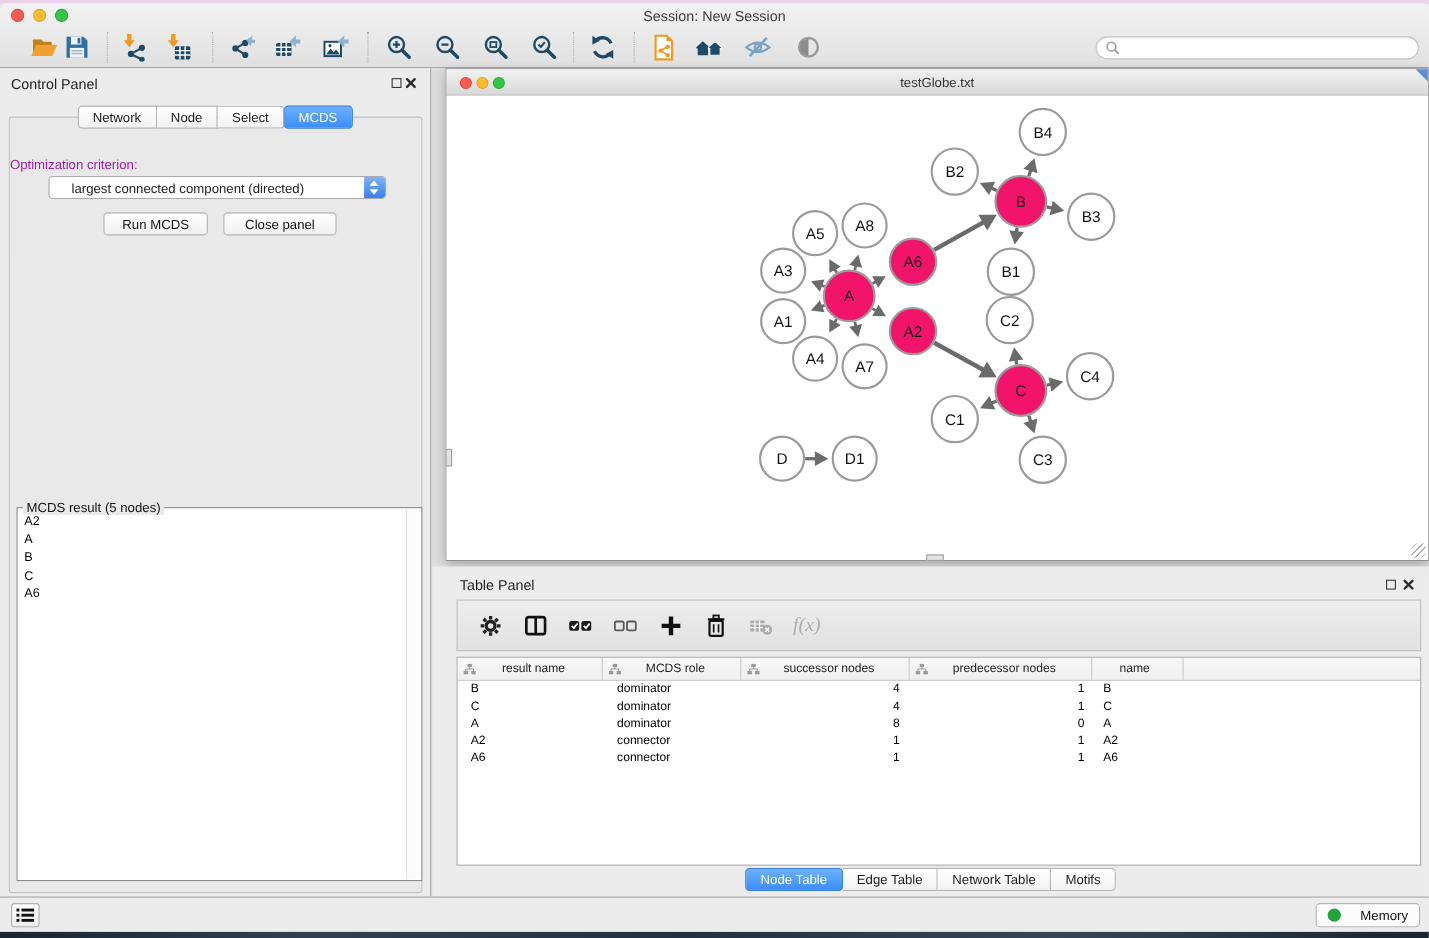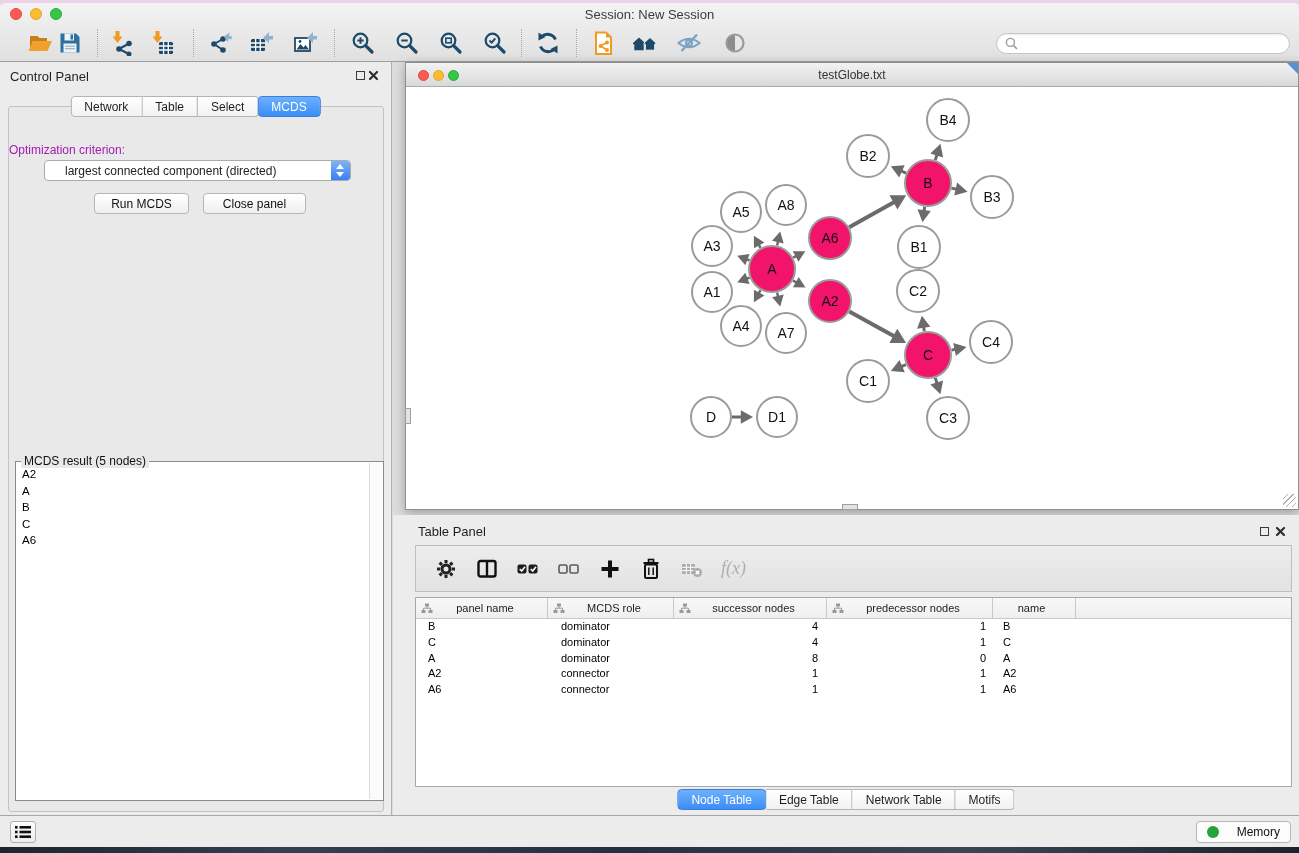--- a/index.html
+++ b/index.html
@@ -332,21 +332,21 @@
               <svg width="11" height="11" viewBox="0 0 11 11">
                 <g stroke="#2e2e2e" stroke-width="2.2" stroke-linecap="round">
                   <line x1="2" y1="2" x2="9" y2="9"></line>
                   <line x1="9" y1="2" x2="2" y2="9"></line>
                 </g>
               </svg>
             </span>
         </div>
         <div class="cp-tabs">
           <span class="seg">Network</span>
-          <span class="seg">Table</span>
+          <span class="seg">Node</span>
           <span class="seg last-plain">Select</span>
           <span class="seg sel">MCDS</span>
         </div>
         <div class="cp-box">
           <div class="opt-label">Optimization criterion:</div>
           <div class="dropdown">
             <span class="dd-text">largest connected component (directed)</span>
             <span class="stepper">
                 <i class="up"></i>
                 <i class="dn"></i>
@@ -556,21 +556,21 @@
                     <rect x="0.5" y="7" width="4" height="3"></rect>
                     <rect x="7.5" y="7" width="4" height="3"></rect>
                   </g>
                   <g stroke="#999" stroke-width="1">
                     <line x1="6" y1="3.5" x2="6" y2="5.2"></line>
                     <line x1="2.5" y1="5.2" x2="9.5" y2="5.2"></line>
                     <line x1="2.5" y1="5.2" x2="2.5" y2="7"></line>
                     <line x1="9.5" y1="5.2" x2="9.5" y2="7"></line>
                   </g>
                 </svg>
-                <span class="hlabel">panel name</span>
+                <span class="hlabel">result name</span>
               </div>
             <div class="hcell c1">
                 <svg width="12" height="11" viewBox="0 0 12 11">
                   <g fill="#999">
                     <rect x="4" y="0.5" width="4" height="3"></rect>
                     <rect x="0.5" y="7" width="4" height="3"></rect>
                     <rect x="7.5" y="7" width="4" height="3"></rect>
                   </g>
                   <g stroke="#999" stroke-width="1">
                     <line x1="6" y1="3.5" x2="6" y2="5.2"></line>

